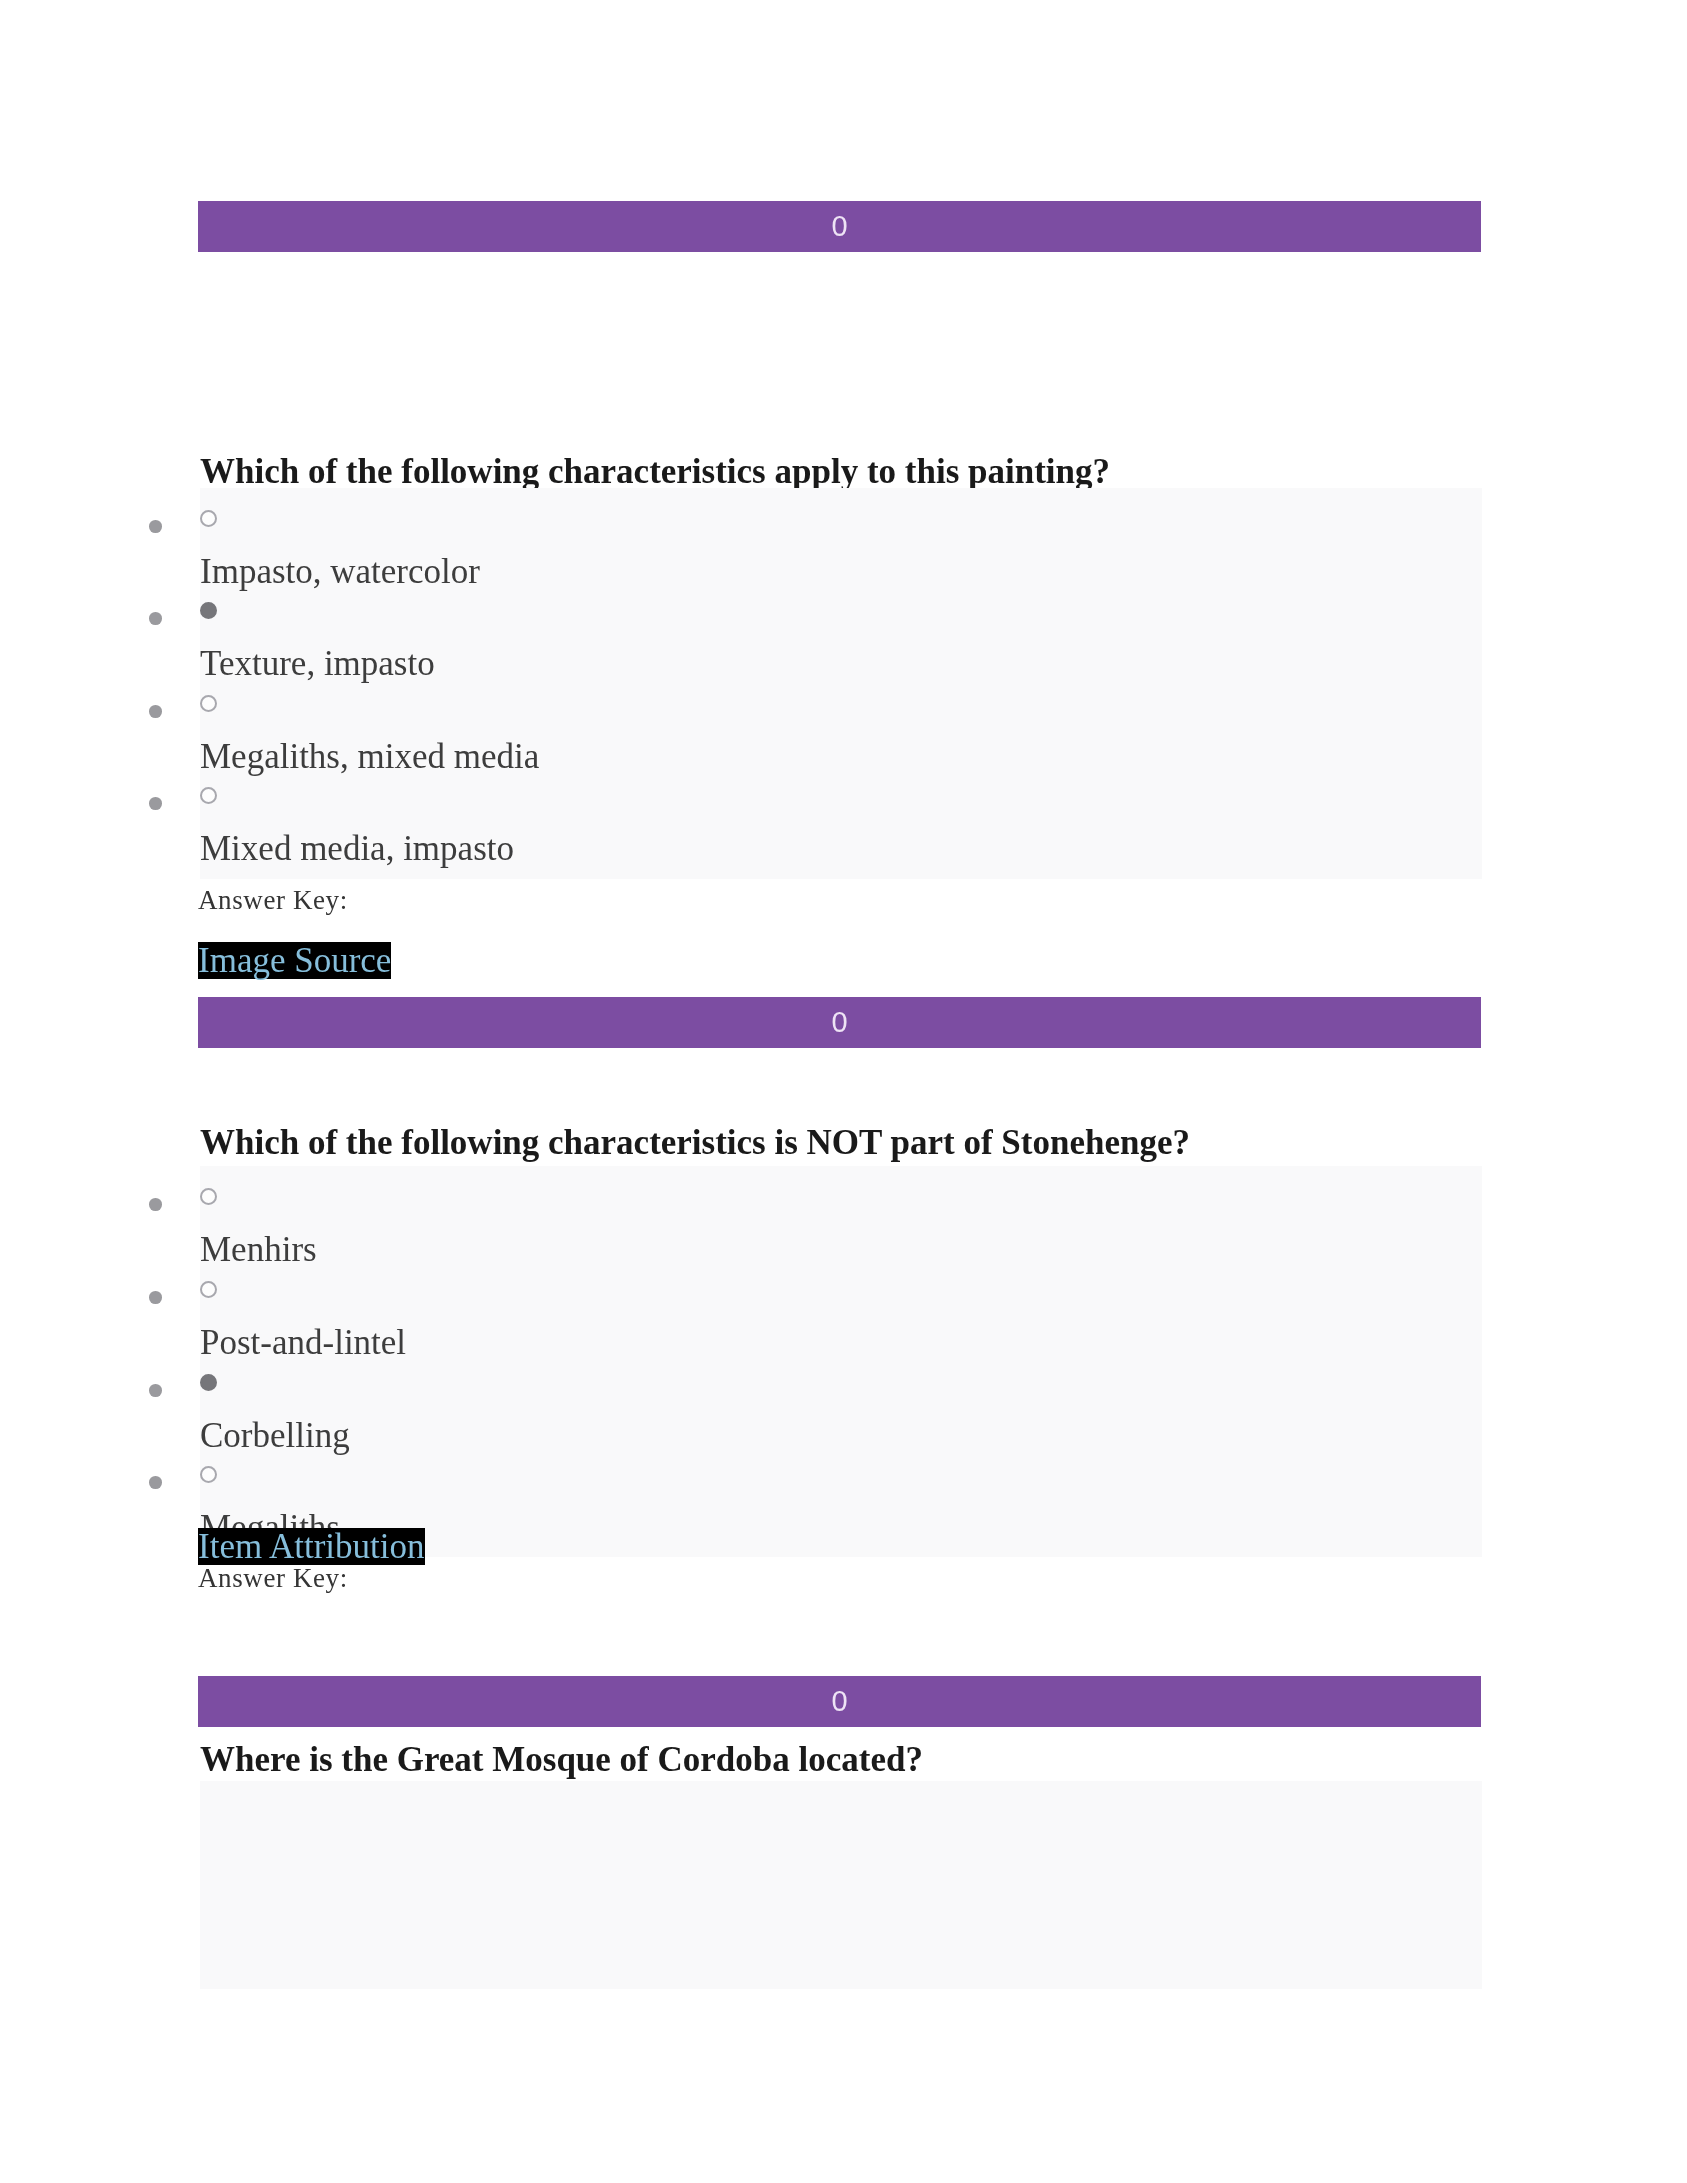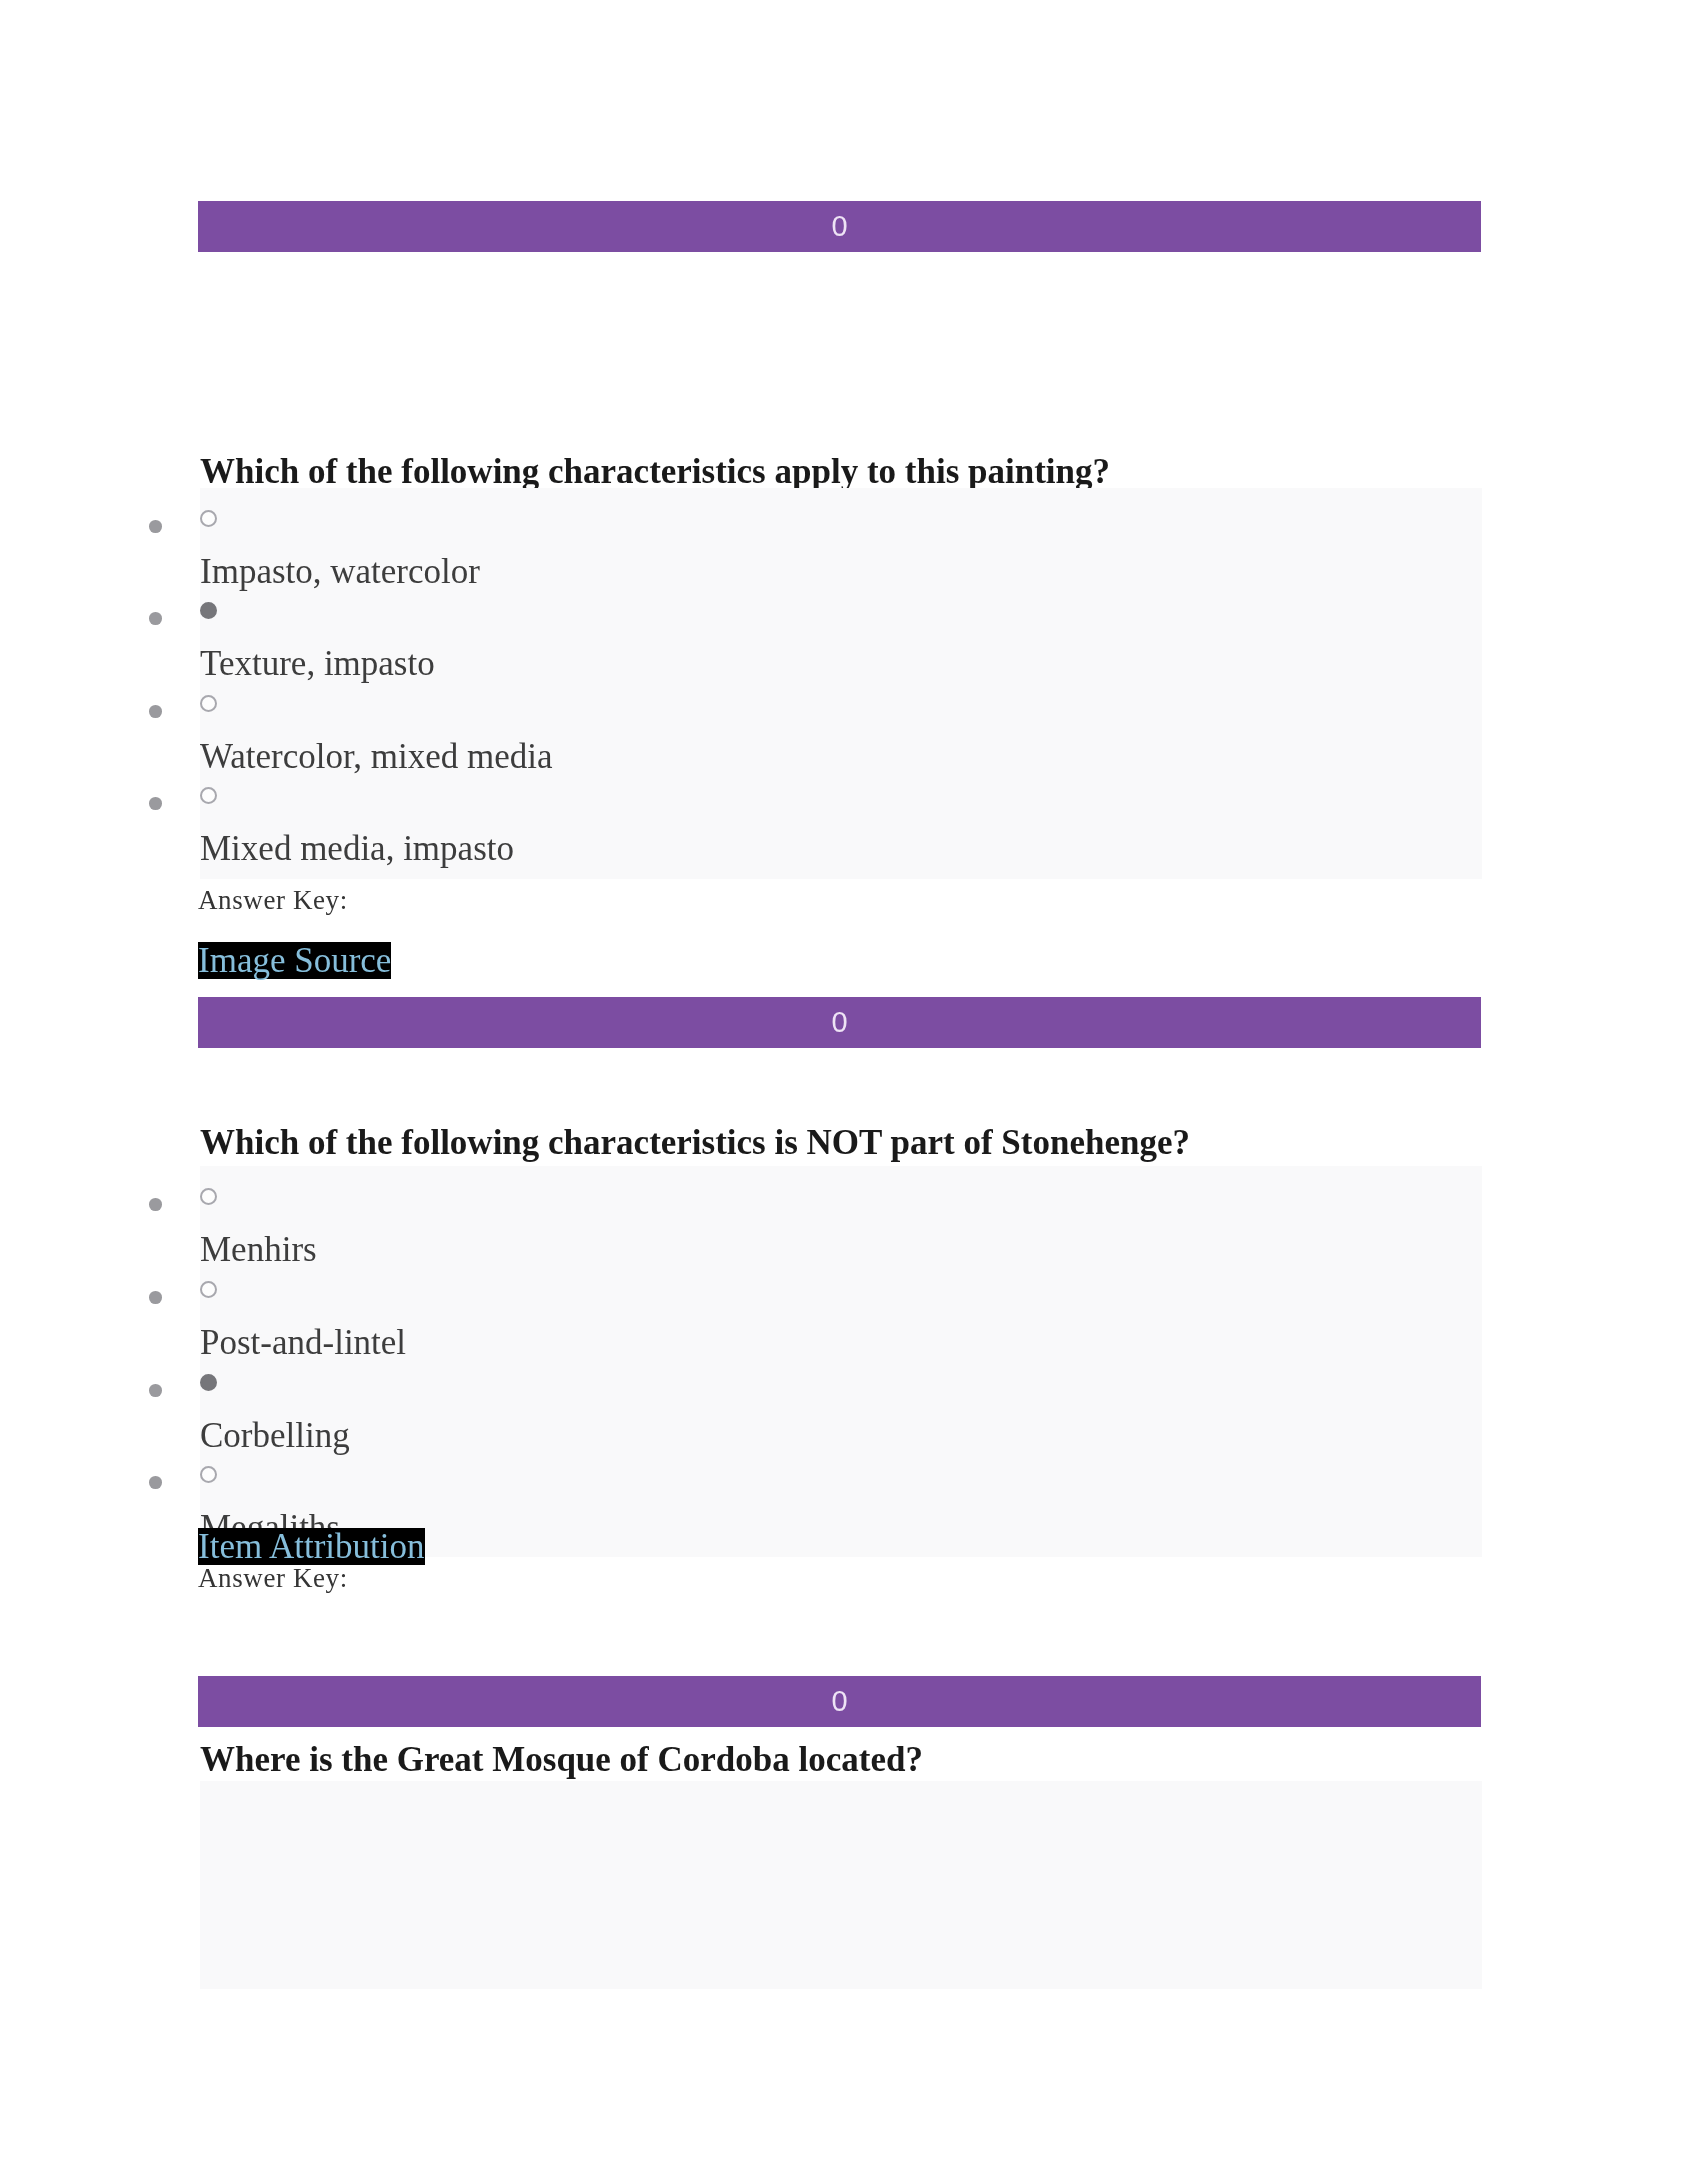--- a/index.html
+++ b/index.html
@@ -67,21 +67,21 @@
       <div class="olab">Impasto, watercolor</div>
     </div>
     <div class="opt r1">
       <span class="bullet"></span>
       <span class="radio on"></span>
       <div class="olab">Texture, impasto</div>
     </div>
     <div class="opt r2">
       <span class="bullet"></span>
       <span class="radio"></span>
-      <div class="olab">Watercolor, mixed media</div>
+      <div class="olab">Megaliths, mixed media</div>
     </div>
     <div class="opt r3">
       <span class="bullet"></span>
       <span class="radio"></span>
       <div class="olab">Mixed media, impasto</div>
     </div>
 
     <div class="res">Answer Key:</div>
     <a class="link" href="#">Image Source</a>
   </div>

